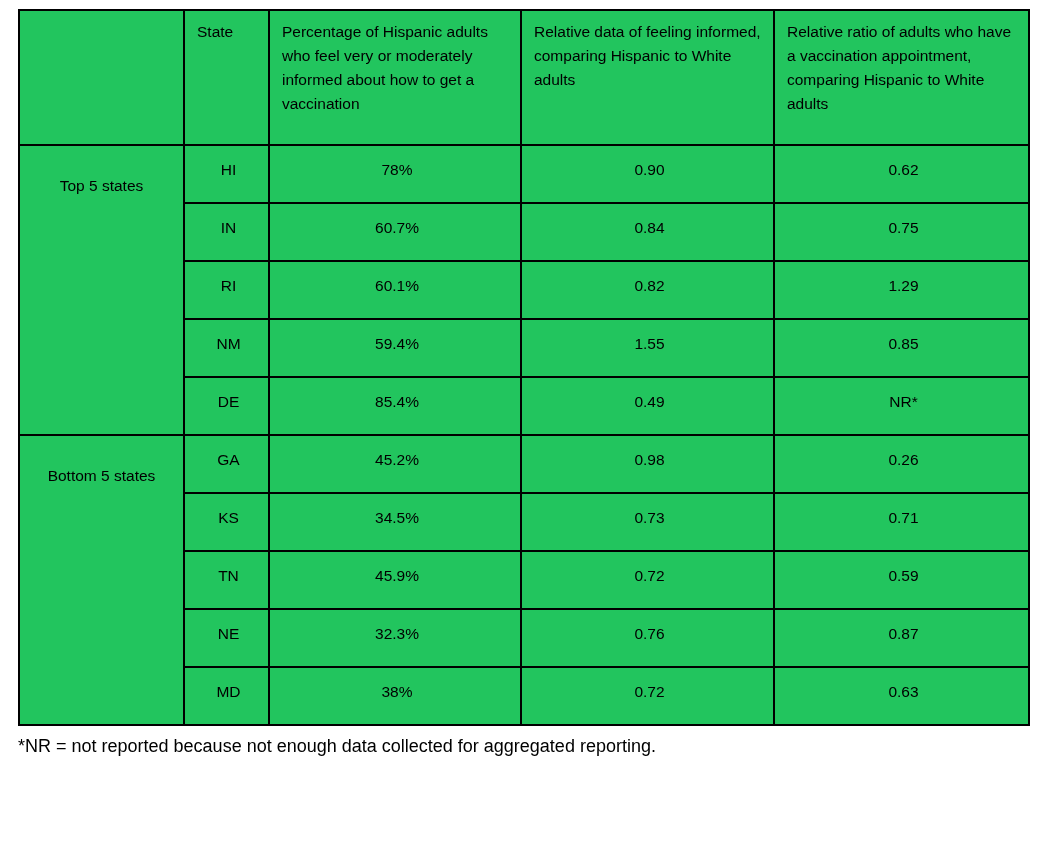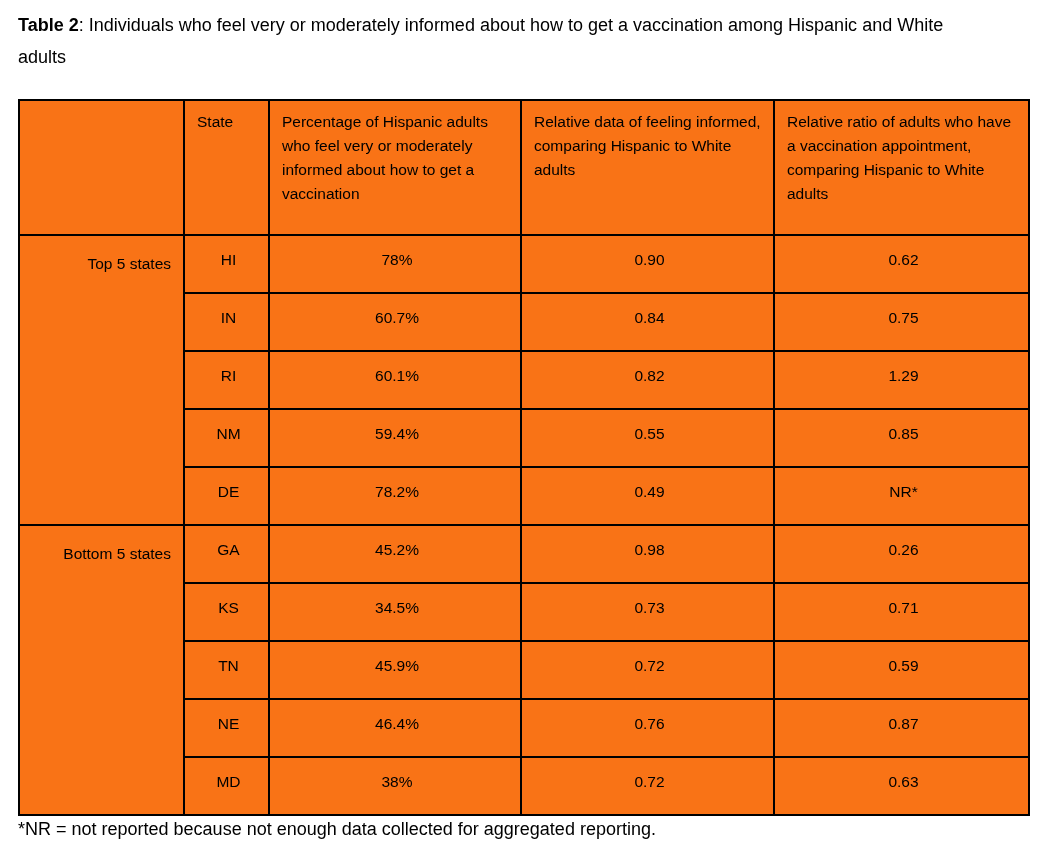--- a/index.html
+++ b/index.html
@@ -28,49 +28,48 @@
     table-layout: fixed;
     width: 1010px;
   }
   table.data-table th,
   table.data-table td {
     border: 2px solid #000000;
     vertical-align: top;
     font-size: 15.5px;
     line-height: 24px;
     font-weight: normal;
-    background: #f97316;
+    background: #22c55e;
   }
   tr.header-row { height: 135px; }
   tr.data-row   { height: 58px; }
   th.col-header {
     text-align: left;
     padding: 9px 12px 0 12px;
   }
   td.group-cell {
-    text-align: right;
-    padding: 16px 12px 0 12px;
+    text-align: center;
+    padding: 28px 12px 0 12px;
   }
   td.state-cell,
   td.value-cell {
     text-align: center;
     padding: 12px 0 0 4px;
   }
   .footnote {
-    margin: 0 0 0 0;
+    margin: 7px 0 0 0;
     font-size: 18px;
     line-height: 26px;
   }
 </style>
 </head>
 <body>
 
 <div class="page">
 
-  <p class="title"><span class="bold">Table 2</span><span>: Individuals who feel very or moderately informed about how to get a vaccination among Hispanic and White adults</span></p>
 
   <table class="data-table">
     <colgroup>
       <col style="width:165px">
       <col style="width:85px">
       <col style="width:252px">
       <col style="width:253px">
       <col style="width:255px">
     </colgroup>
     <thead>
@@ -98,26 +97,26 @@
       </tr>
       <tr class="data-row">
         <td class="state-cell">RI</td>
         <td class="value-cell">60.1%</td>
         <td class="value-cell">0.82</td>
         <td class="value-cell">1.29</td>
       </tr>
       <tr class="data-row">
         <td class="state-cell">NM</td>
         <td class="value-cell">59.4%</td>
-        <td class="value-cell">0.55</td>
+        <td class="value-cell">1.55</td>
         <td class="value-cell">0.85</td>
       </tr>
       <tr class="data-row">
         <td class="state-cell">DE</td>
-        <td class="value-cell">78.2%</td>
+        <td class="value-cell">85.4%</td>
         <td class="value-cell">0.49</td>
         <td class="value-cell">NR*</td>
       </tr>
       <tr class="data-row">
         <td class="group-cell" rowspan="5">Bottom 5 states</td>
         <td class="state-cell">GA</td>
         <td class="value-cell">45.2%</td>
         <td class="value-cell">0.98</td>
         <td class="value-cell">0.26</td>
       </tr>
@@ -128,21 +127,21 @@
         <td class="value-cell">0.71</td>
       </tr>
       <tr class="data-row">
         <td class="state-cell">TN</td>
         <td class="value-cell">45.9%</td>
         <td class="value-cell">0.72</td>
         <td class="value-cell">0.59</td>
       </tr>
       <tr class="data-row">
         <td class="state-cell">NE</td>
-        <td class="value-cell">46.4%</td>
+        <td class="value-cell">32.3%</td>
         <td class="value-cell">0.76</td>
         <td class="value-cell">0.87</td>
       </tr>
       <tr class="data-row">
         <td class="state-cell">MD</td>
         <td class="value-cell">38%</td>
         <td class="value-cell">0.72</td>
         <td class="value-cell">0.63</td>
       </tr>
     </tbody>

